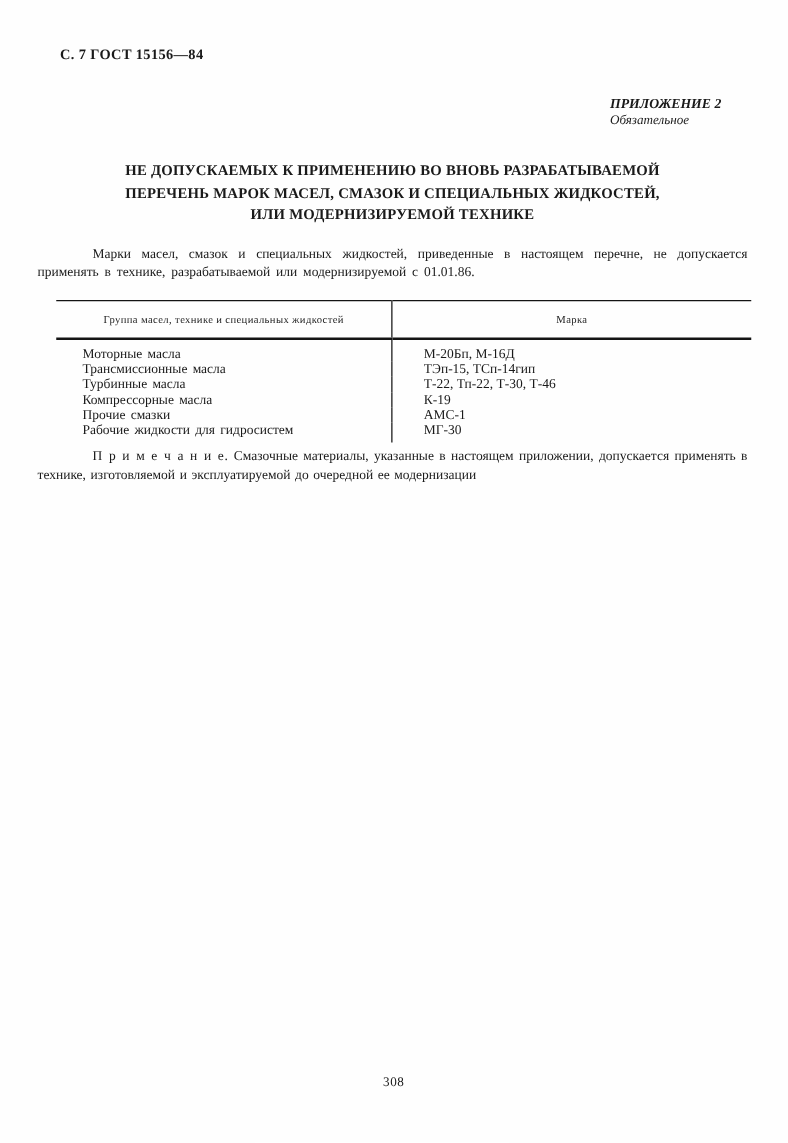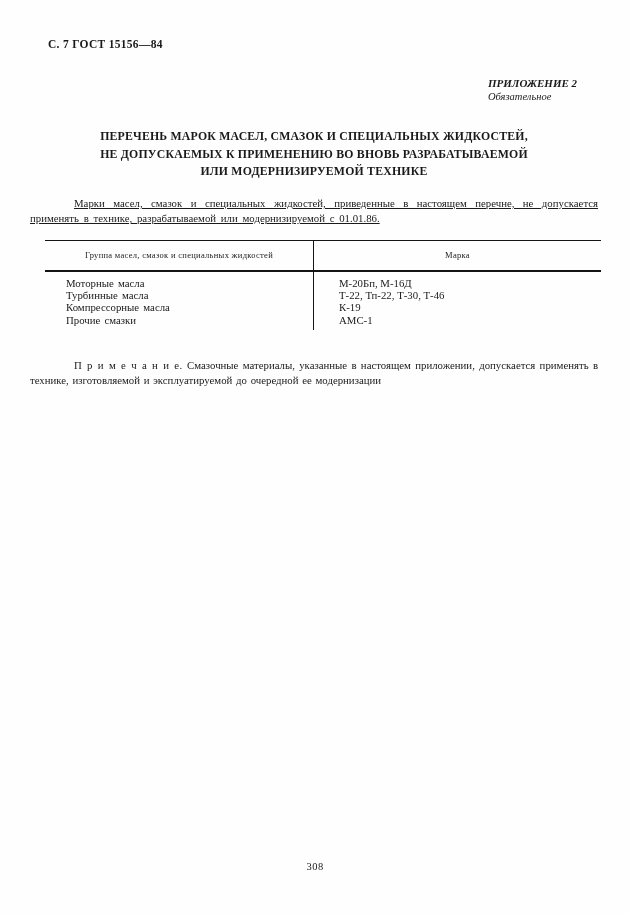--- a/index.html
+++ b/index.html
@@ -47,21 +47,20 @@
     position: absolute;
     left: 30px;
     top: 196px;
     width: 568px;
     font-size: 10.8px;
     line-height: 15px;
     text-align: justify;
     text-indent: 44px;
     word-spacing: 2px;
     margin: 0;
-    text-decoration: underline;
   }
   table.gost-table {
     position: absolute;
     left: 45px;
     top: 240px;
     width: 539px;
     border-collapse: collapse;
     table-layout: fixed;
     border-top: 1.6px solid #141414;
   }
@@ -116,52 +115,60 @@
 <div class="page">
 
   <div class="doc-header">С. 7 ГОСТ 15156—84</div>
 
   <div class="appendix">
     <div class="appendix-title">ПРИЛОЖЕНИЕ 2</div>
     <div class="appendix-subtitle">Обязательное</div>
   </div>
 
   <div class="doc-title">
+    <div>НЕ ДОПУСКАЕМЫХ К ПРИМЕНЕНИЮ ВО ВНОВЬ РАЗРАБАТЫВАЕМОЙ</div>
     <div>ПЕРЕЧЕНЬ МАРОК МАСЕЛ, СМАЗОК И СПЕЦИАЛЬНЫХ ЖИДКОСТЕЙ,</div>
-    <div>НЕ ДОПУСКАЕМЫХ К ПРИМЕНЕНИЮ ВО ВНОВЬ РАЗРАБАТЫВАЕМОЙ</div>
     <div>ИЛИ МОДЕРНИЗИРУЕМОЙ ТЕХНИКЕ</div>
   </div>
 
   <p class="intro">Марки масел, смазок и специальных жидкостей, приведенные в настоящем перечне, не допускается применять в технике, разрабатываемой или модернизируемой с 01.01.86.</p>
 
   <table class="gost-table">
     <thead>
       <tr>
-        <td class="c1">Группа масел, смазок и специальных жидкостей</td>
+        <td class="c1">Группа масел, технике и специальных жидкостей</td>
         <td class="c2">Марка</td>
       </tr>
     </thead>
     <tbody>
 
     <tr style="">
         <td class="c1">Моторные масла</td>
         <td class="c2">М-20Бп, М-16Д</td>
+      </tr>
+        <tr style="">
+        <td class="c1">Трансмиссионные масла</td>
+        <td class="c2">ТЭп-15, ТСп-14гип</td>
       </tr>
         <tr style="">
         <td class="c1">Турбинные масла</td>
         <td class="c2">Т-22, Тп-22, Т-30, Т-46</td>
       </tr>
         <tr style="">
         <td class="c1">Компрессорные масла</td>
         <td class="c2">К-19</td>
       </tr>
         <tr style="">
         <td class="c1">Прочие смазки</td>
         <td class="c2">АМС-1</td>
       </tr>
+        <tr style="">
+        <td class="c1">Рабочие жидкости для гидросистем</td>
+        <td class="c2">МГ-30</td>
+      </tr>
       </tbody>
   </table>
 
   <p class="note"><span class="note-label">П р и м е ч а н и е.</span><span> Смазочные материалы, указанные в настоящем приложении, допускается применять в технике, изготовляемой и эксплуатируемой до очередной ее модернизации</span></p>
 
   <div class="page-number">308</div>
 
 </div>
 
 </body></html>

